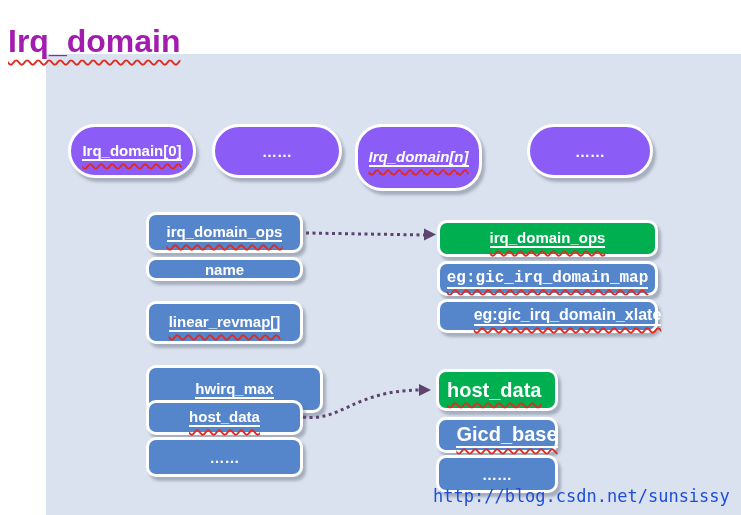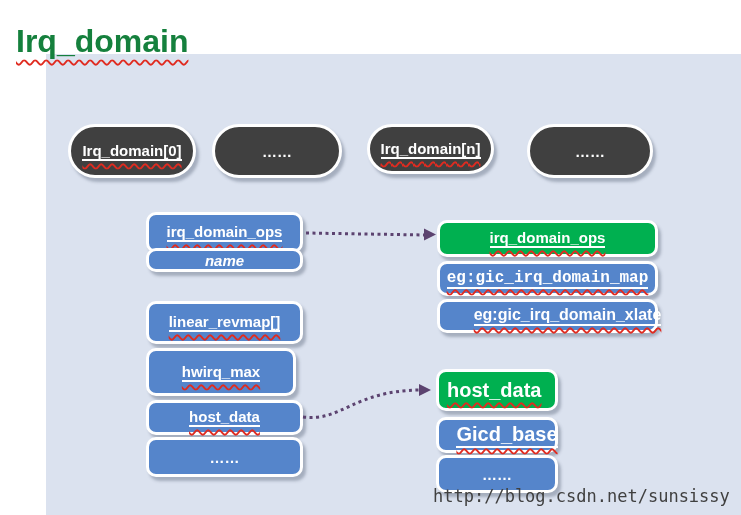--- a/index.html
+++ b/index.html
@@ -5,64 +5,64 @@
   html,body{margin:0;padding:0;background:#ffffff;}
   #stage{
     position:relative;width:741px;height:515px;overflow:hidden;
     font-family:"Liberation Sans",sans-serif;background:#ffffff;
   }
   #panel{
     position:absolute;left:46px;top:54px;width:695px;height:461px;
     background:#dbe2ef;
   }
   #page-title{
-    position:absolute;left:16px;top:2px;
-    font-size:32px;color:#15803d;letter-spacing:0px;
+    position:absolute;left:8px;top:2px;
+    font-size:32px;color:#a21caf;letter-spacing:0px;
     text-decoration-line:underline;text-decoration-style:wavy;
     text-decoration-color:#e02b20;text-decoration-thickness:2px;
     text-underline-offset:7px;
     z-index:3;
   }
   .node{
     position:absolute;box-sizing:border-box;
     border:3px solid #ffffff;border-radius:10px;
     box-shadow:3px 4px 3px rgba(100,110,130,0.45);
     display:flex;align-items:center;justify-content:center;
     color:#ffffff;font-weight:bold;font-size:15px;
     z-index:2;
   }
-  .teal{background:#404040;border-radius:27px;}
+  .teal{background:#8b5cf6;border-radius:27px;}
   .blue{background:#5585cb;}
   .green{background:#00b050;}
   .big{font-size:20px;}
   .left-align{justify-content:flex-start;padding-left:8px;}
   .lbl{white-space:nowrap;}
   .ul .lbl{border-bottom:2px solid currentColor;padding-bottom:0px;}
   .sq .lbl{
     text-decoration-line:underline;text-decoration-style:wavy;
     text-decoration-color:#e02b20;text-decoration-thickness:1.5px;
     text-underline-offset:5px;
   }
   .ul.sq .lbl{text-underline-offset:7px;}
   #arrows{position:absolute;left:0;top:0;width:741px;height:515px;z-index:4;pointer-events:none;}
   #watermark{
     position:absolute;left:433px;top:486px;
     font-family:"DejaVu Sans Mono",monospace;
-    font-size:17px;color:#404040;z-index:10;white-space:nowrap;
+    font-size:17px;color:#1d4ed8;z-index:10;white-space:nowrap;
   }
   
   #inst-0{left:68px;top:124px;width:128px;height:54px;}
   #inst-1{left:212px;top:124px;width:130px;height:54px;}
-  #inst-2{left:367px;top:124px;width:127px;height:50px;}
+  #inst-2{left:355px;top:124px;width:127px;height:67px;font-style:italic;}
   #inst-3{left:527px;top:124px;width:126px;height:54px;}
   
   #fld-0{left:146px;top:212px;width:157px;height:41px;}
-  #fld-1{left:146px;top:248px;width:157px;height:24px;font-style:italic;}
+  #fld-1{left:146px;top:257px;width:157px;height:24px;}
   #fld-2{left:146px;top:301px;width:157px;height:43px;}
-  #fld-3{left:146px;top:348px;width:150px;height:48px;}
+  #fld-3{left:146px;top:365px;width:177px;height:48px;}
   #fld-4{left:146px;top:400px;width:157px;height:35px;}
   #fld-5{left:146px;top:437px;width:157px;height:40px;}
   
   #ops-h {left:437px;top:220px;width:221px;height:37px;}
   #ops-0{left:437px;top:261px;width:221px;height:35px;font-size:16px;font-family:Liberation Mono, monospace;}
   #ops-1{left:437px;top:299px;width:221px;height:34px;font-size:16px;padding-left:40px;}
   
   #host-h{left:436px;top:369px;width:122px;height:42px;}
   #host-0{left:436px;top:417px;width:122px;height:36px;padding-left:20px;}
   #host-1{left:436px;top:455px;width:122px;height:38px;}

